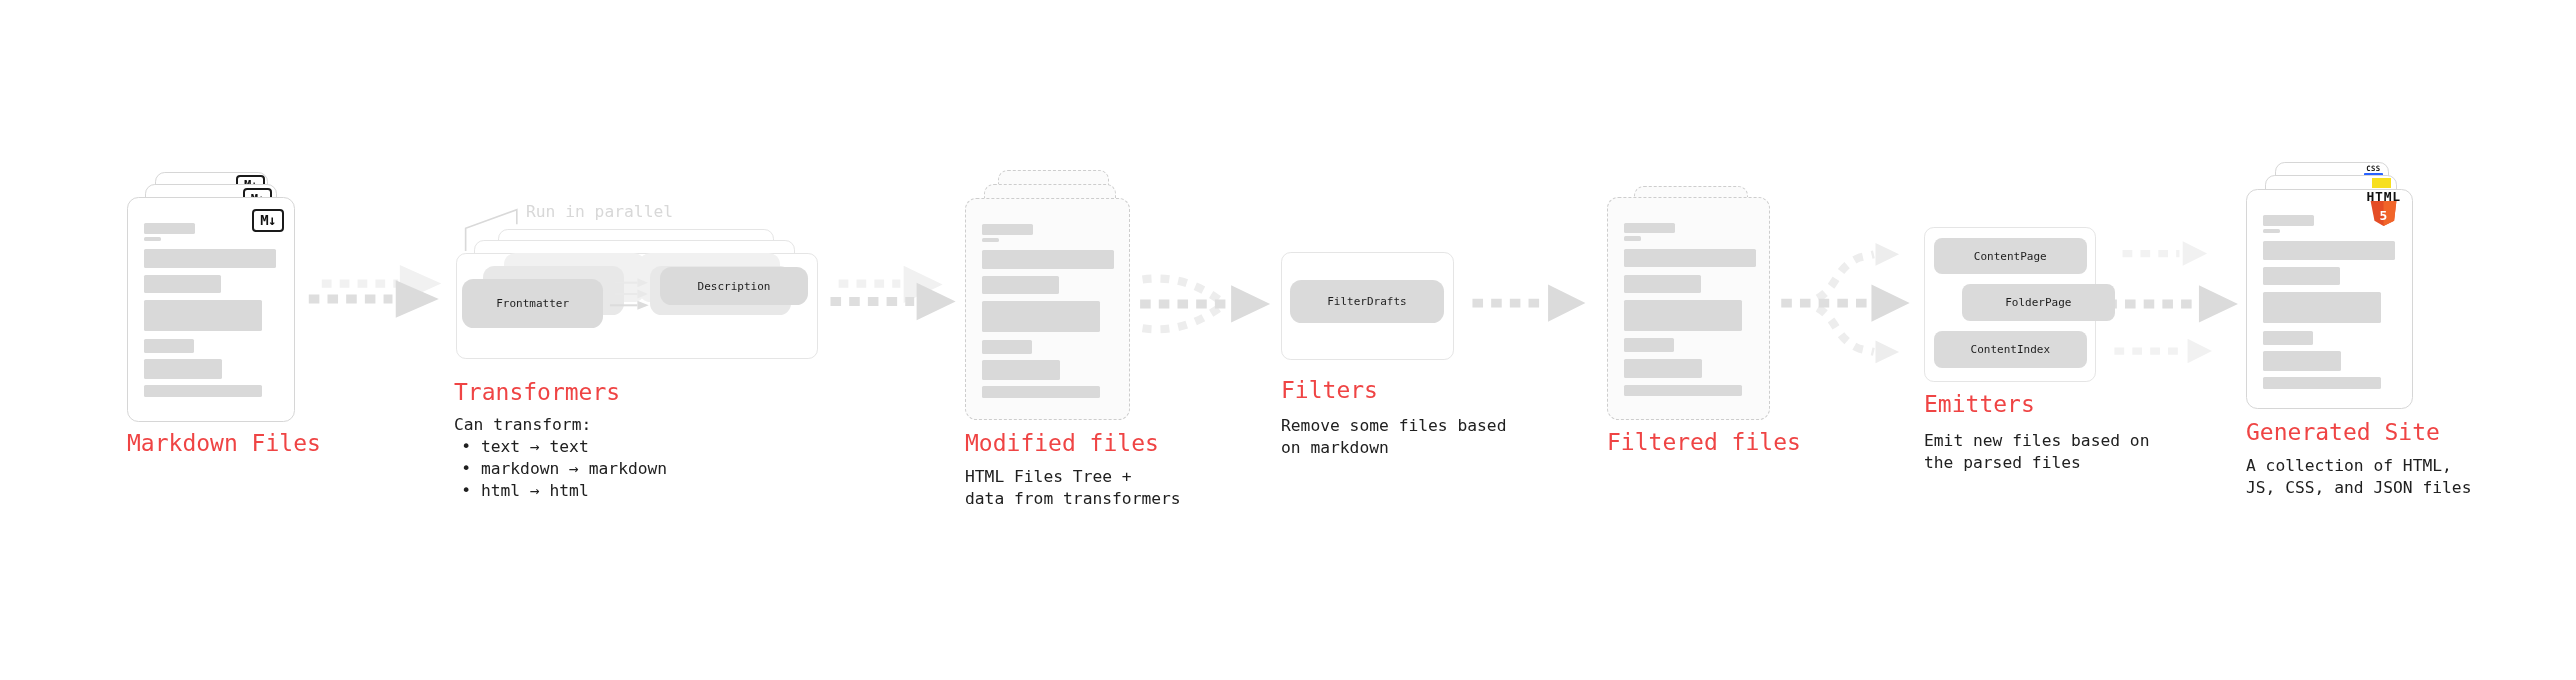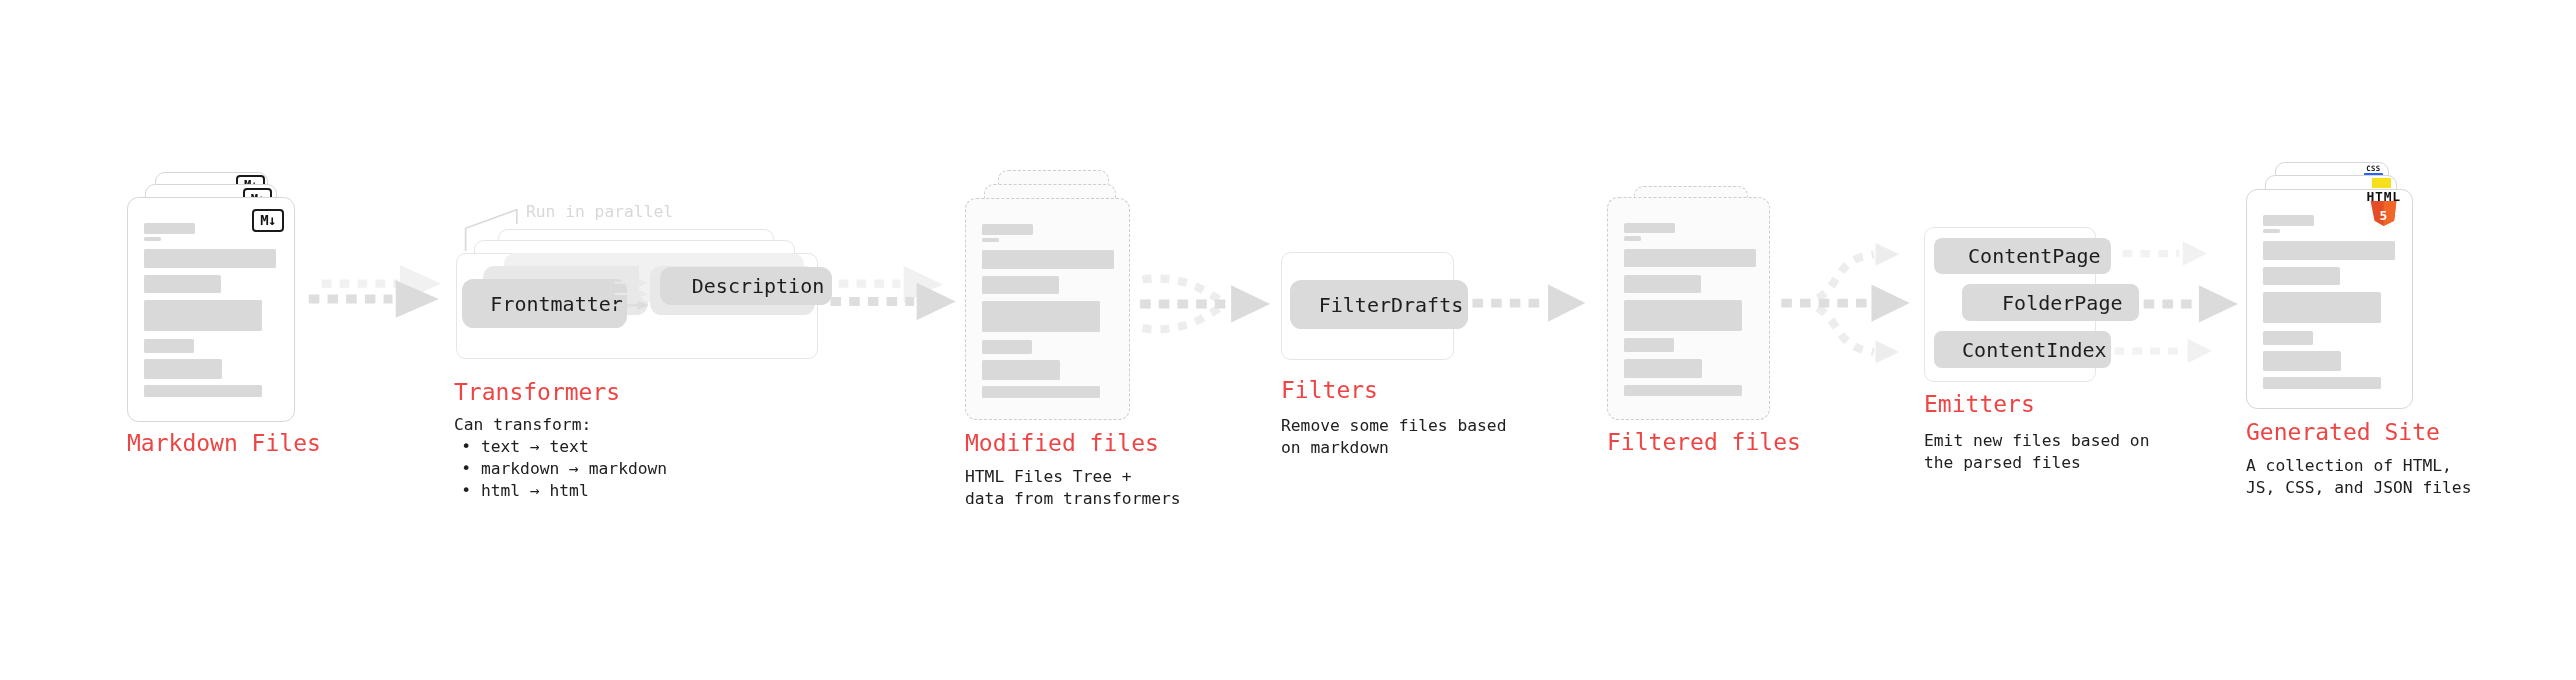--- a/index.html
+++ b/index.html
@@ -30,21 +30,21 @@
   .cssbar{height:3.3px;background:#2962ff;margin-top:0.8px;border-radius:0.8px;}
   .jsbadge{position:absolute;width:18.7px;height:9.8px;background:#f7df1e;}
   .htmlbadge{position:absolute;width:37px;text-align:center;}
   .htmltxt{font-size:13px;line-height:9px;font-weight:bold;color:#111;letter-spacing:0.8px;}
 
   
   .outerbox{position:absolute;border:1.6px solid #e5e5e5;border-radius:9.8px;
             background:#fff;box-sizing:border-box;}
   .pill{position:absolute;background:#dadada;border-radius:11.4px;
         display:flex;align-items:center;justify-content:center;
-        font-size:20px;color:#1d1d1d;white-space:nowrap;padding-left:24px;}
+        font-size:11px;color:#1d1d1d;white-space:nowrap;}
   .pill.ghost1{background:#e8e8e8;}
   .pill.ghost2{background:#f1f1f1;}
   .pill.em{border-radius:8.1px;}
 
   
   .title{position:absolute;font-size:23px;line-height:26px;font-weight:500;
          color:#ef4444;white-space:nowrap;}
   .desc{position:absolute;font-size:16.3px;line-height:22px;color:#202020;white-space:nowrap;}
   .desc .ind{padding-left:7.3px;}
   .annot{position:absolute;font-size:16.3px;color:#d8d8d8;white-space:nowrap;}
@@ -175,21 +175,21 @@
     </div>
     <div class="title" style="left:0;top:260px;">Modified files</div>
     <div class="desc" style="left:0;top:296px;">
       <div>HTML Files Tree +</div>
       <div>data from transformers</div>
     </div>
   </div>
 
   <div class="sec" style="left:1281px;top:252px;width:228px;height:228px;">
     <div class="outerbox" style="left:0;top:0;width:173px;height:108px;"></div>
-    <div class="pill" style="left:9px;top:28px;width:154px;height:49px;">FilterDrafts</div>
+    <div class="pill" style="left:9px;top:28px;width:154px;height:43px;">FilterDrafts</div>
     <div class="title" style="left:0;top:125px;">Filters</div>
     <div class="desc" style="left:0;top:163px;">
       <div>Remove some files based</div>
       <div>on markdown</div>
     </div>
   </div>
 
   <div class="sec" style="left:1607px;top:186px;width:211px;height:293px;">
     <div class="sheet back dashed" style="left:27px;top:0;width:114px;height:39px;"></div>
     <div class="sheet dashed" style="left:0;top:10.6px;width:163px;height:223px;">

